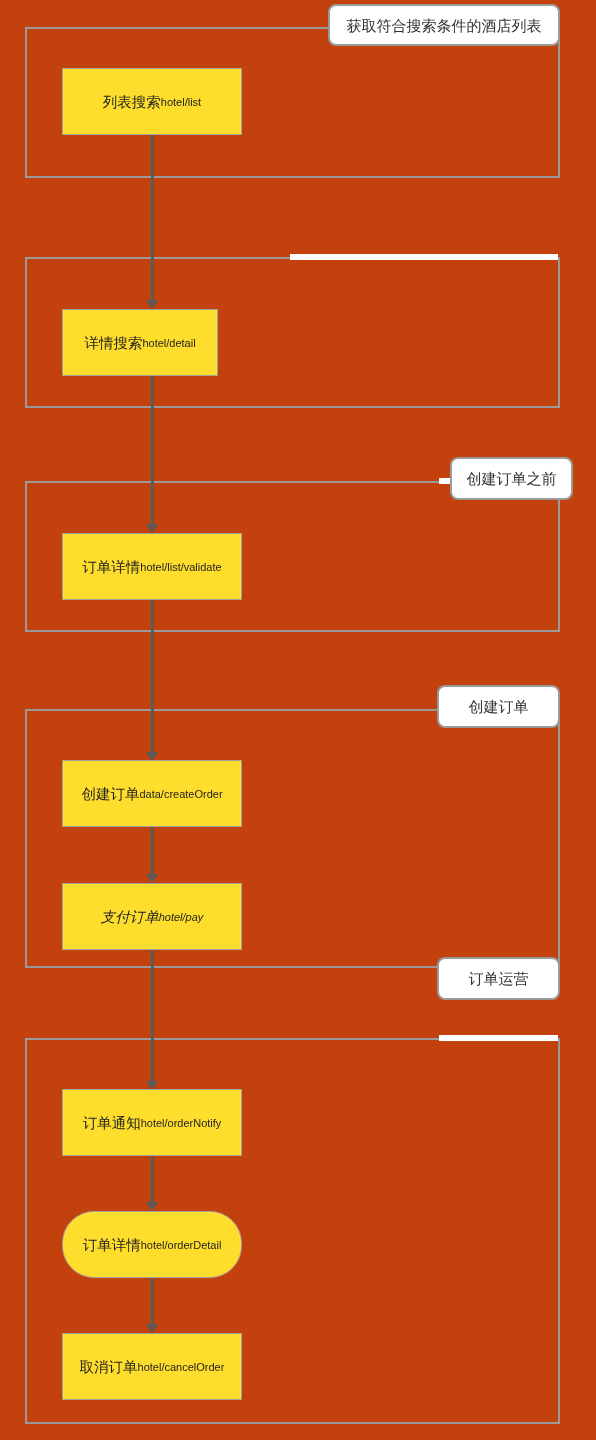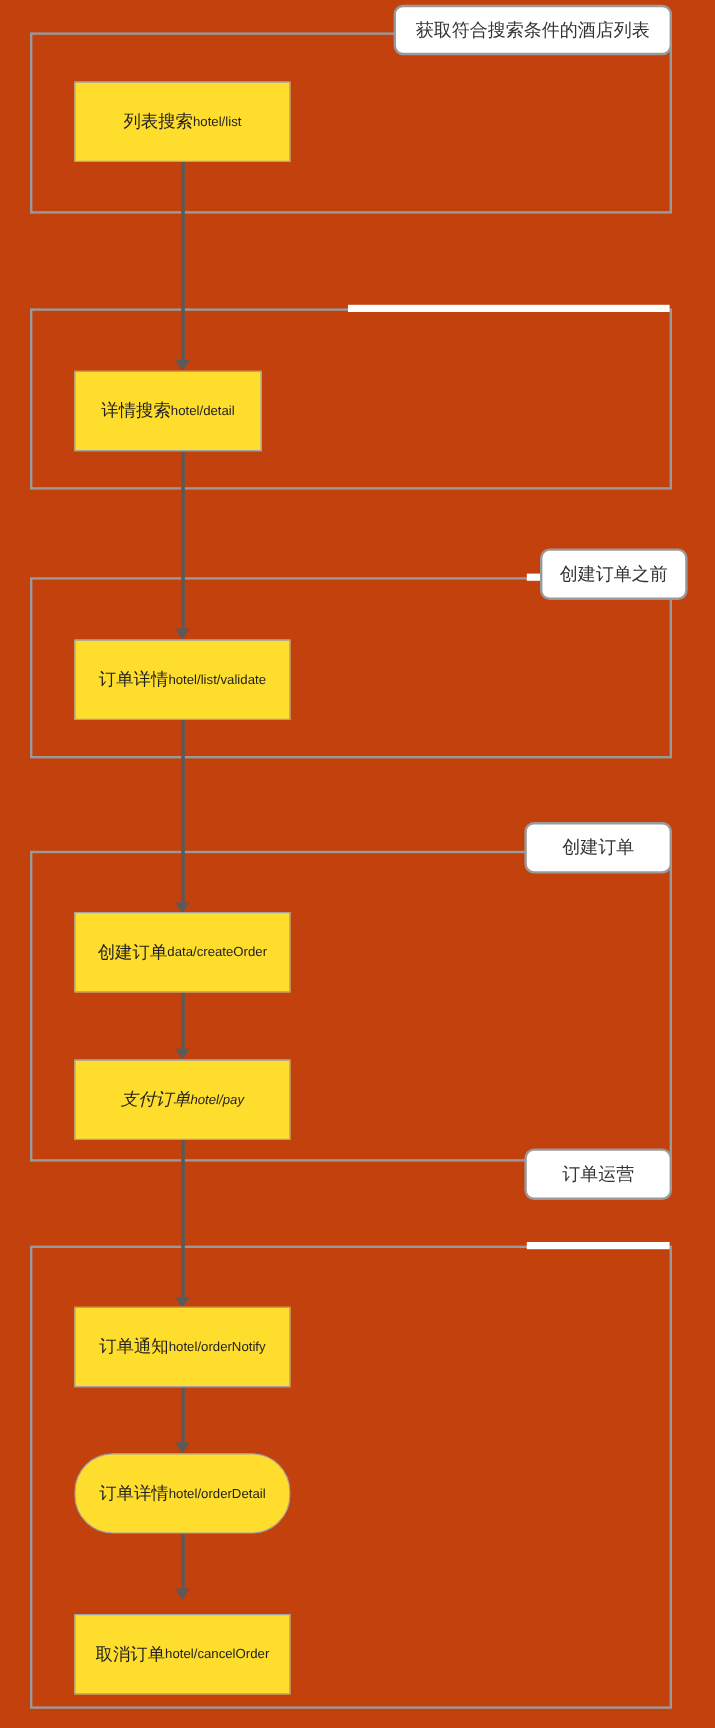--- a/index.html
+++ b/index.html
@@ -167,18 +167,18 @@
   <div class="arrowhead" style="left:146px; top:1202px;"></div>
 
   <div class="node" style="left:62px; top:1211px; width:180px; height:67px;border-radius:32px;">
     <span class="node-title">订单详情</span>
     <span class="node-path">hotel/orderDetail</span>
   </div>
 
   <div class="conn" style="left:151px; top:1278px; height:47px;"></div>
   <div class="arrowhead" style="left:146px; top:1324px;"></div>
 
-  <div class="node" style="left:62px; top:1333px; width:180px; height:67px;margin-top:12px;">
+  <div class="node" style="left:62px; top:1333px; width:180px; height:67px;">
     <span class="node-title">取消订单</span>
     <span class="node-path">hotel/cancelOrder</span>
   </div>
 
 </div>
 
 </body></html>

